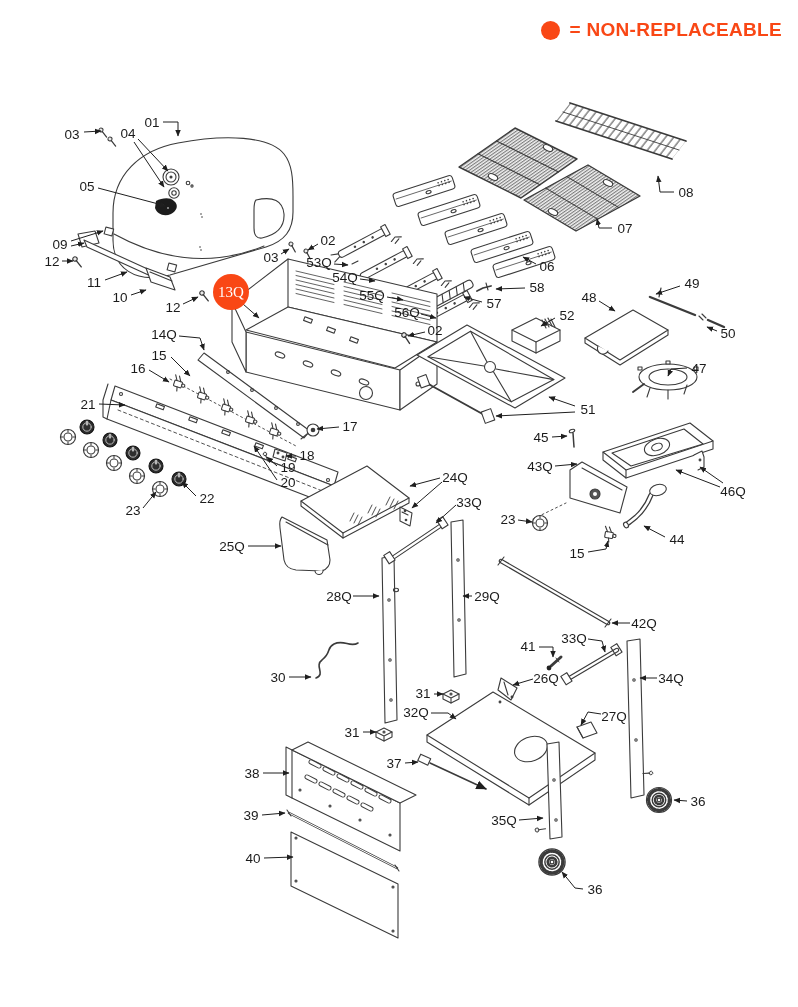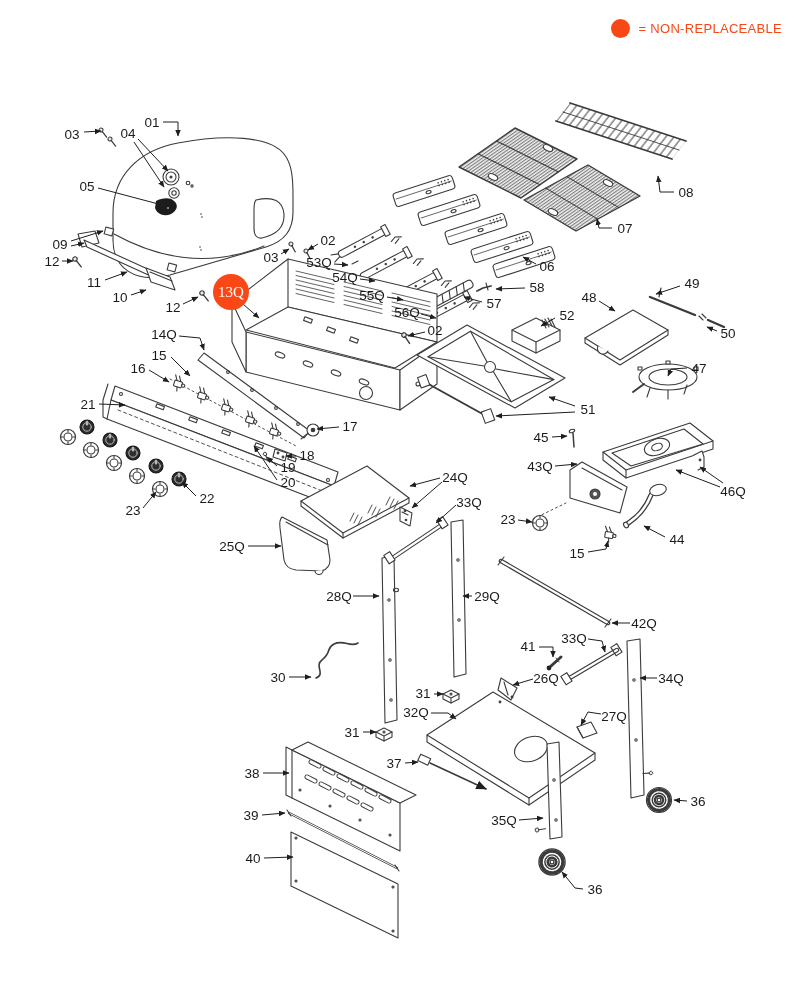--- a/index.html
+++ b/index.html
@@ -1,20 +1,20 @@
 <!DOCTYPE html>
 <html style="--accent: #F94715;"><head>
 <meta charset="utf-8">
 <style>
   body{margin:0;background:#fff}
   .stage{position:relative;width:798px;height:1007px;background:#fff;overflow:hidden;
          font-family:"Liberation Sans",sans-serif}
   .legend{position:absolute;top:19px;right:16px;display:flex;align-items:center;gap:9px;z-index:5}
   .legend .dot{width:19px;height:19px;border-radius:50%;background:var(--accent,#F94715)}
-  .legend .txt{font-weight:400;font-size:13px;color:var(--accent,#F94715);letter-spacing:.3px;white-space:nowrap}
+  .legend .txt{font-weight:700;font-size:19px;color:var(--accent,#F94715);letter-spacing:.3px;white-space:nowrap}
   svg.diagram{position:absolute;left:0;top:0}
   .plabel{font-family:"Liberation Sans",sans-serif;font-size:13.5px;fill:#1b1b1b;text-anchor:middle}
   .hlabel{font-family:"Liberation Serif",serif;font-size:15px;fill:#fff;text-anchor:middle}
   .leader{fill:none;stroke:#1f1f1f;stroke-width:1}
 </style>
 </head>
 <body>
 
 <div class="stage">
 

